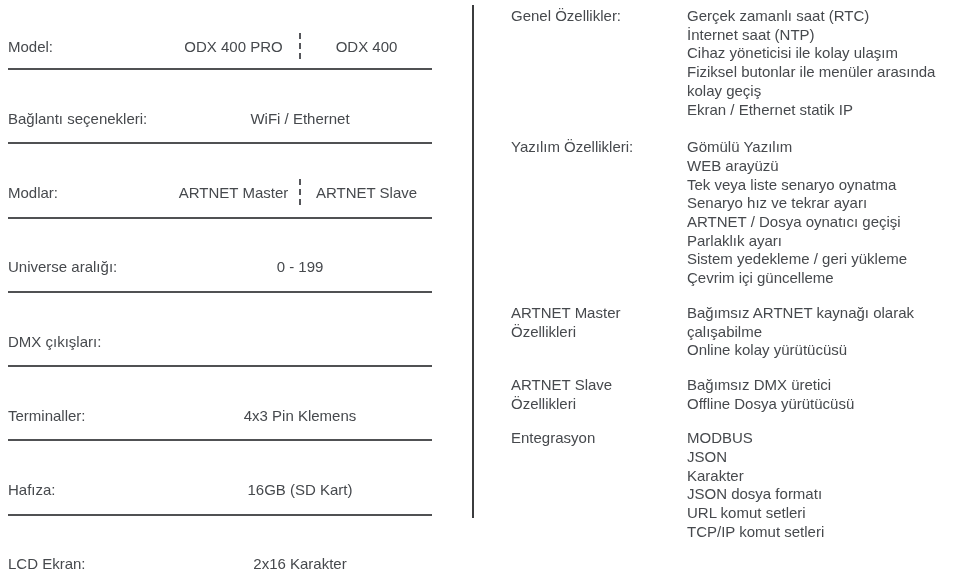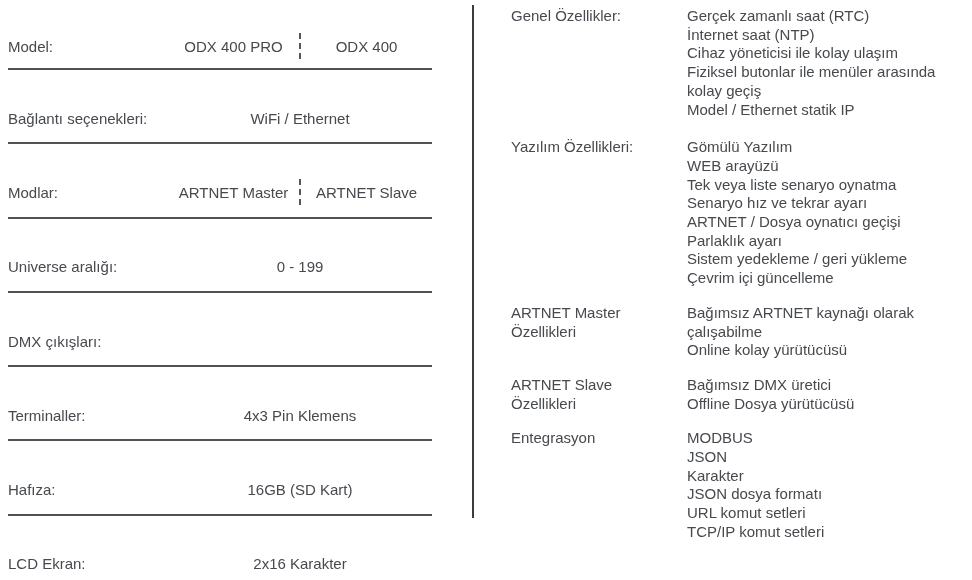--- a/index.html
+++ b/index.html
@@ -157,21 +157,21 @@
       <div class="feature-section">
         <div class="sec-label">
           <div>Genel Özellikler:</div>
         </div>
         <div class="sec-values">
           <div>Gerçek zamanlı saat (RTC)</div>
           <div>İnternet saat (NTP)</div>
           <div>Cihaz yöneticisi ile kolay ulaşım</div>
           <div>Fiziksel butonlar ile menüler arasında</div>
           <div>kolay geçiş</div>
-          <div>Model / Ethernet statik IP</div>
+          <div>Ekran / Ethernet statik IP</div>
         </div>
       </div>
       <div class="feature-section">
         <div class="sec-label">
           <div>Yazılım Özellikleri:</div>
         </div>
         <div class="sec-values">
           <div>Gömülü Yazılım</div>
           <div>WEB arayüzü</div>
           <div>Tek veya liste senaryo oynatma</div>

